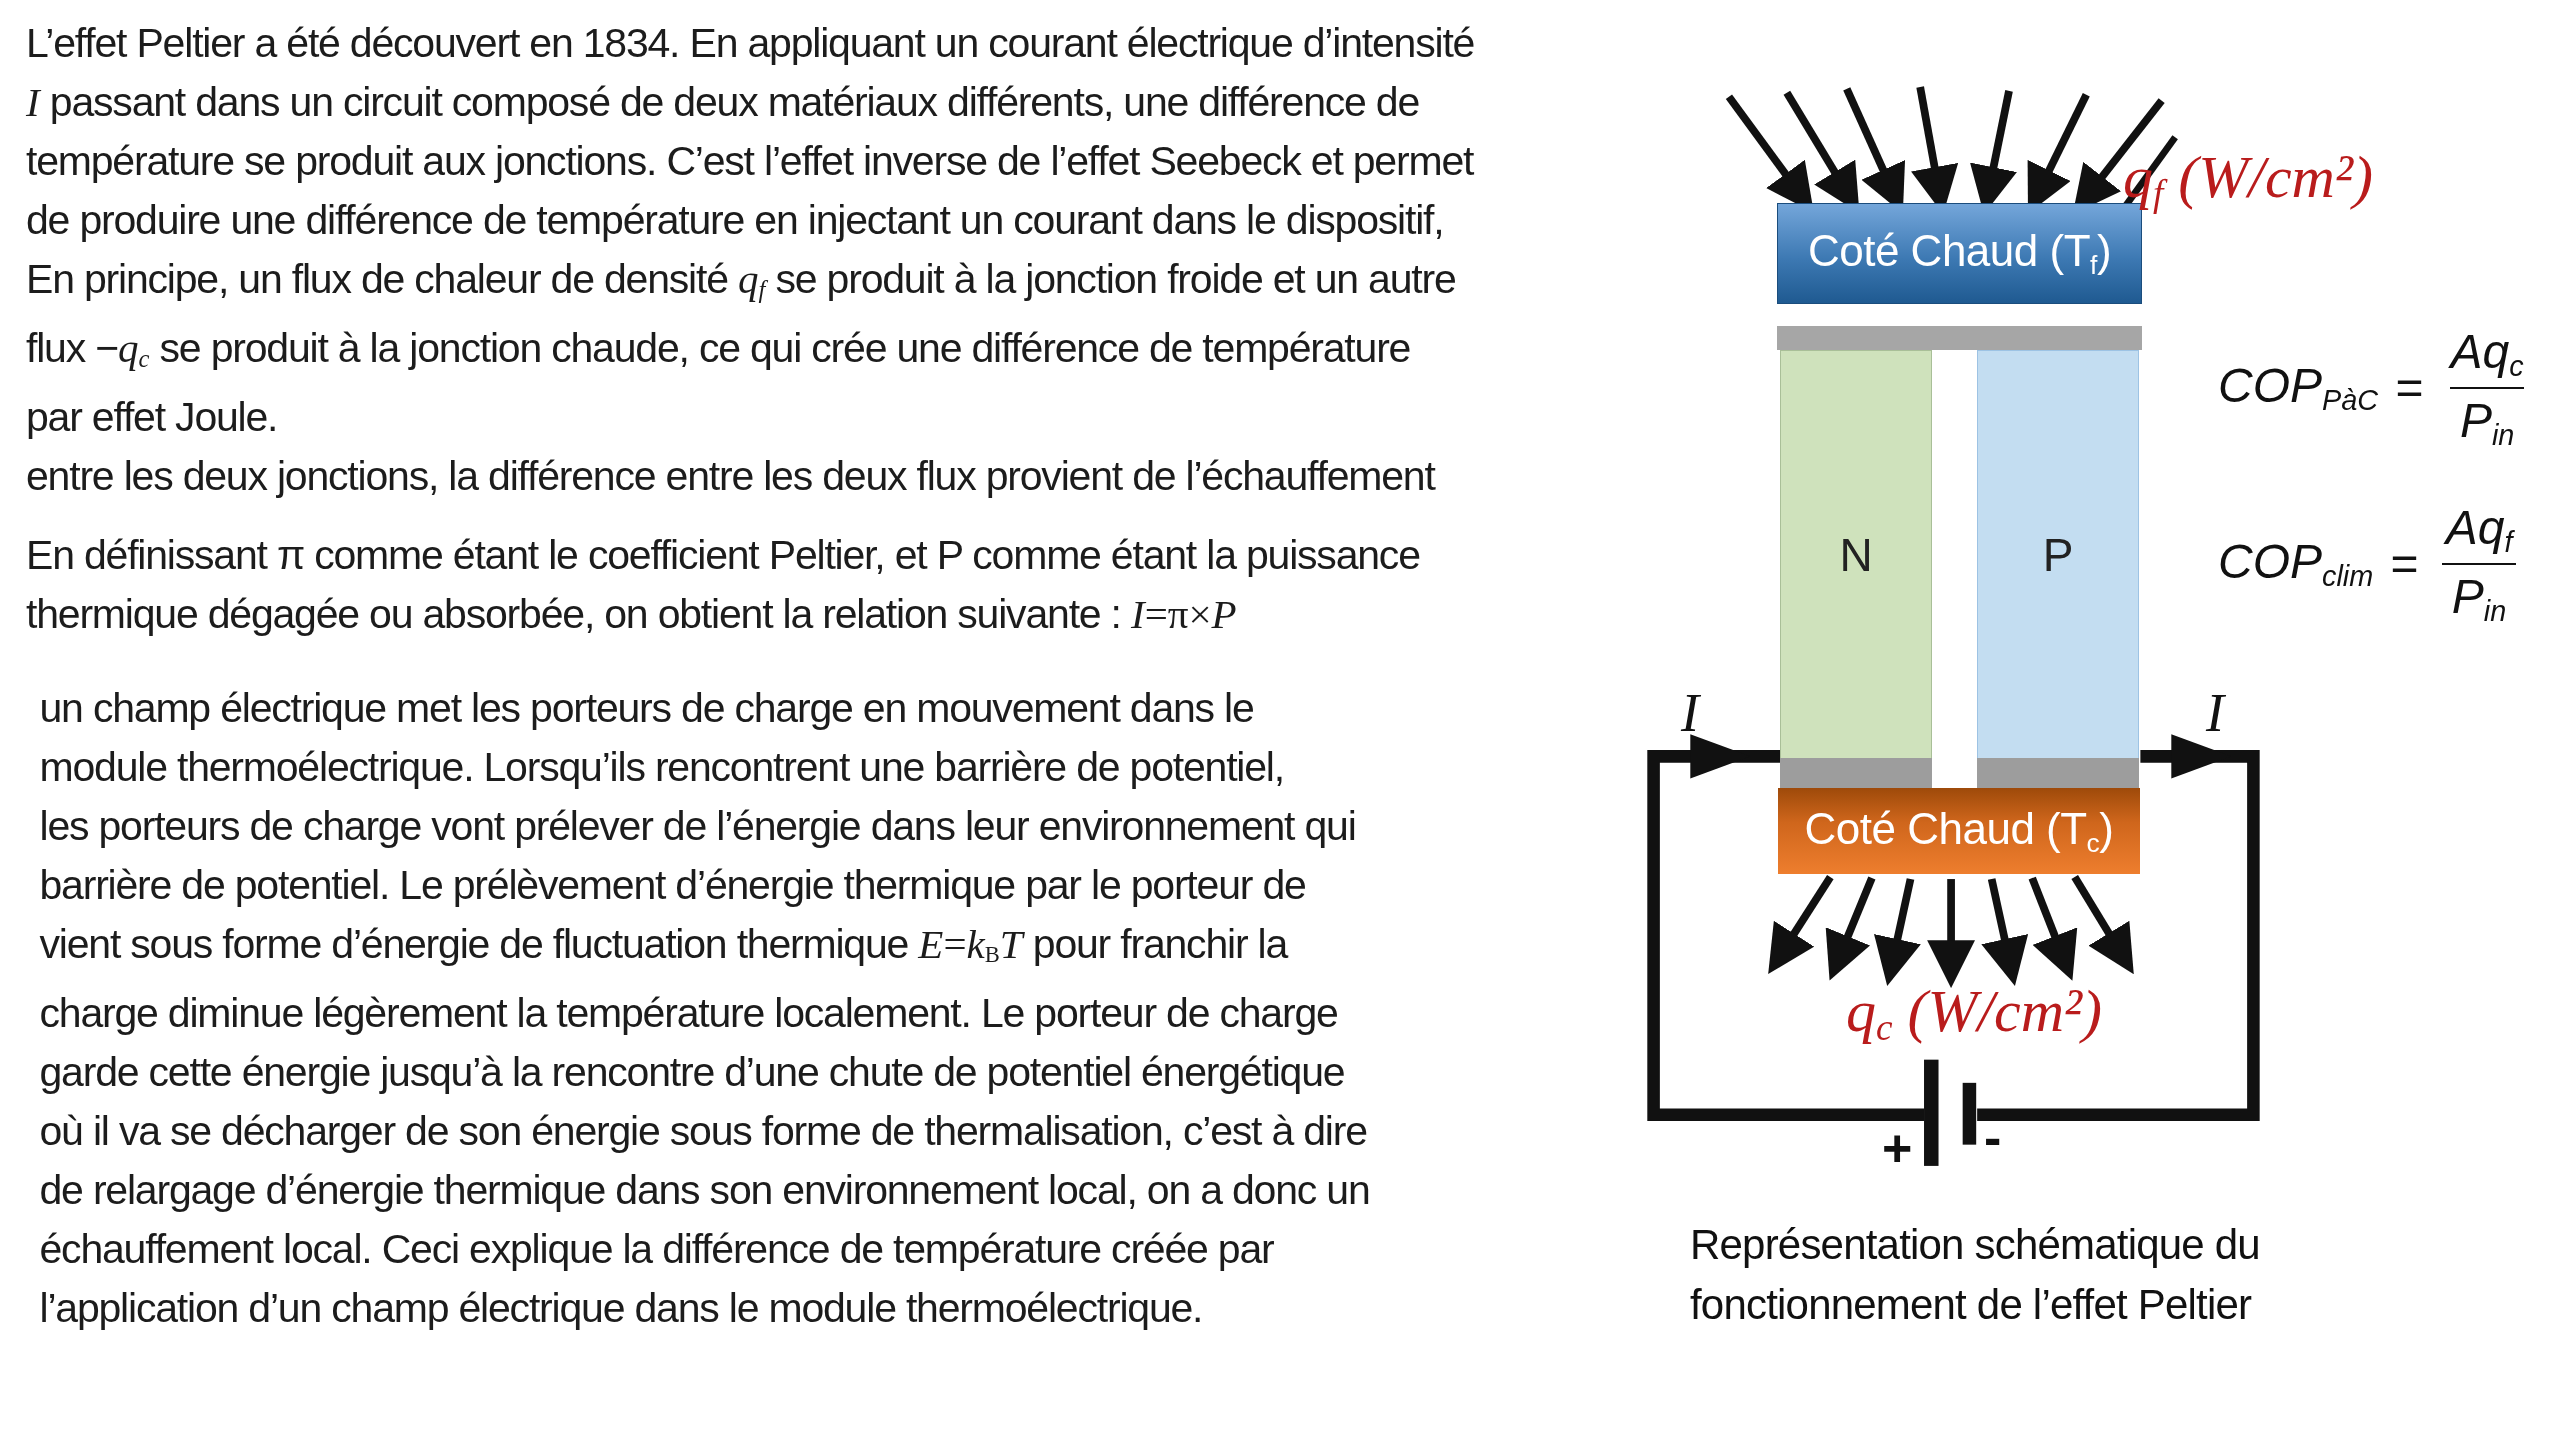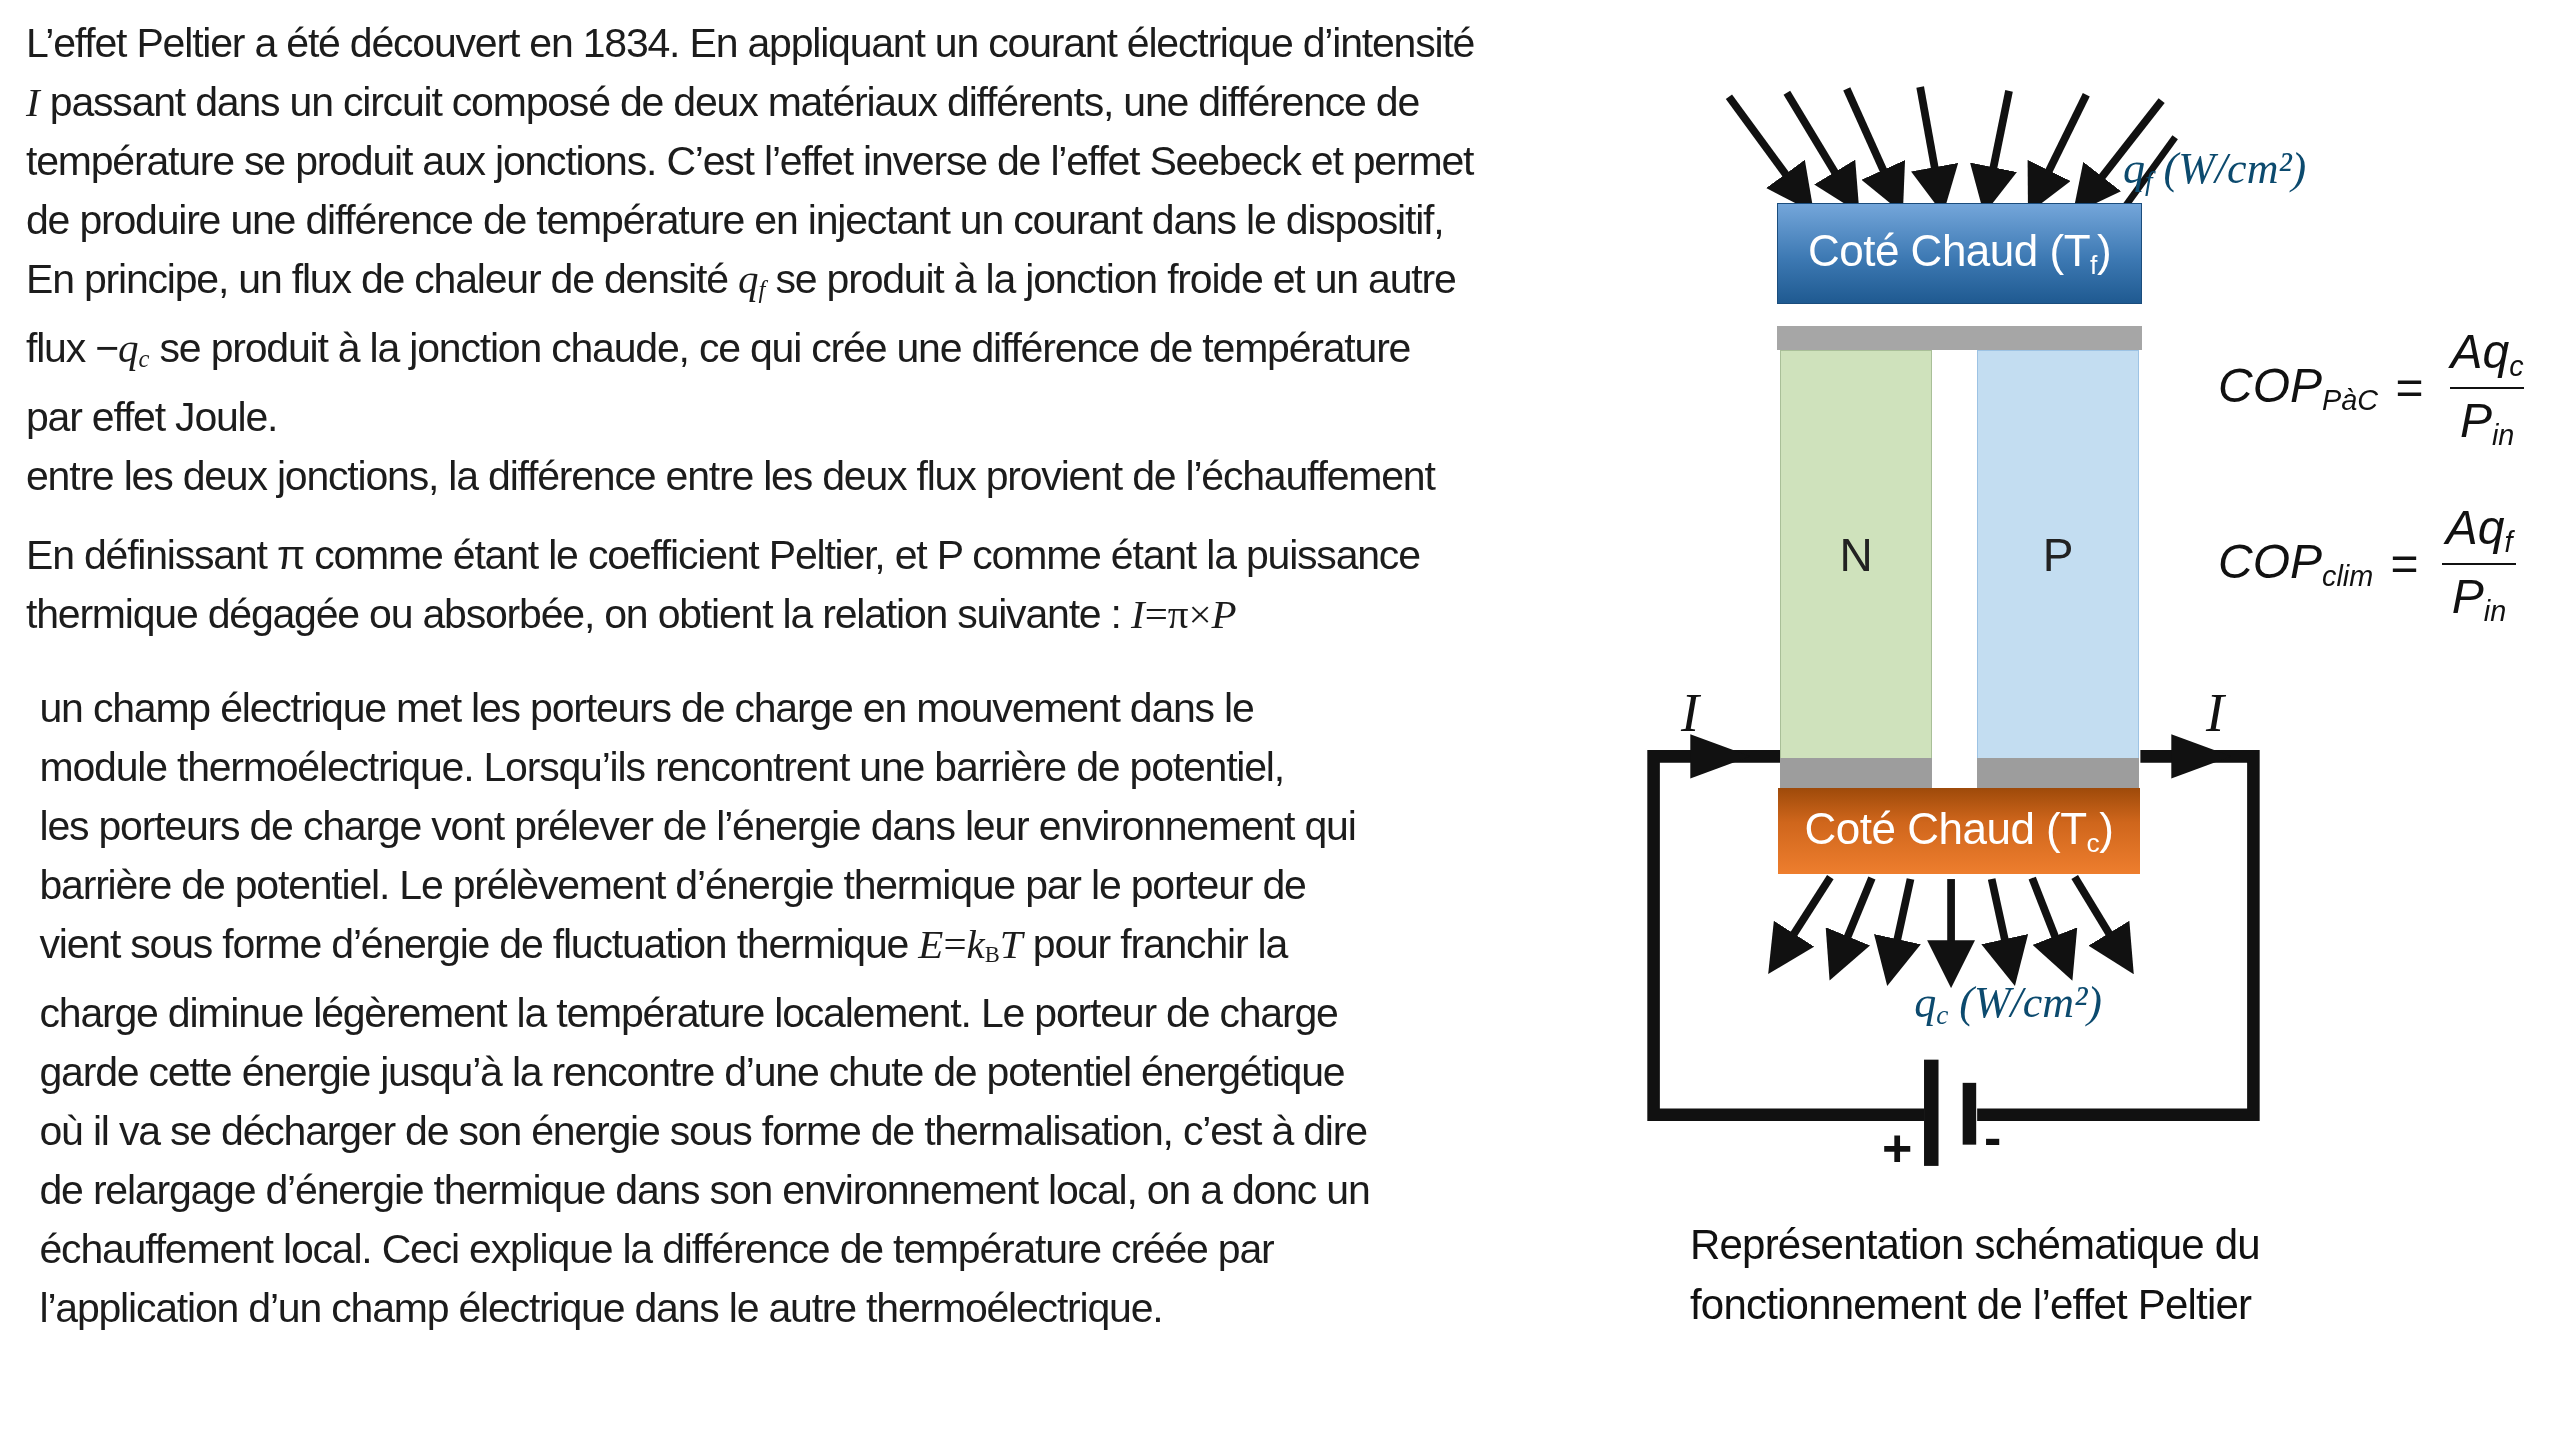--- a/index.html
+++ b/index.html
@@ -30,21 +30,21 @@
     display:flex;align-items:center;justify-content:center;font-size:46px;color:#222}
   #p-pillar{left:1977px;top:350px;width:162px;height:409px;background:#c3ddf1;border:1px solid #9dc3e4;
     display:flex;align-items:center;justify-content:center;font-size:46px;color:#222}
   #connector-left{left:1780px;top:758px;width:152px;height:30px;background:#9d9d9d}
   #connector-right{left:1977px;top:758px;width:162px;height:30px;background:#9d9d9d}
   #hot-plate{left:1778px;top:788px;width:362px;height:86px;
     background:linear-gradient(180deg,#9e4a0a 0%,#cf661c 40%,#ee7e2e 100%)}
 
   
   .mathlab{position:absolute;font-family:"Liberation Serif",serif;font-style:italic;
-    font-size:44px;color:#0c4a6e;white-space:pre}
+    font-size:60px;color:#b91c1c;white-space:pre}
   .mathlab sub{font-size:0.62em;font-style:italic;vertical-align:-0.25em}
   .ilab{position:absolute;font-family:"Liberation Serif",serif;font-style:italic;
     font-size:54px;color:#111}
   .batlab{position:absolute;font-family:"Liberation Sans",sans-serif;font-weight:700;
     font-size:52px;color:#111}
 
   
   .formula{position:absolute;display:flex;align-items:center;
     font-family:Liberation Sans, sans-serif;font-style:italic;font-size:48px;color:#111}
   .formula sub{font-size:0.60em;font-style:italic;vertical-align:-0.28em}
@@ -81,21 +81,21 @@
       <div class="tline"><span>un champ électrique met les porteurs de charge en mouvement dans le</span></div>
       <div class="tline"><span>module thermoélectrique. Lorsqu’ils rencontrent une barrière de potentiel,</span></div>
       <div class="tline"><span>les porteurs de charge vont prélever de l’énergie dans leur environnement qui</span></div>
       <div class="tline"><span>barrière de potentiel. Le prélèvement d’énergie thermique par le porteur de</span></div>
       <div class="tline"><span>vient sous forme d’énergie de fluctuation thermique </span><span class="seg-mi">E</span><span class="seg-ms">=</span><span class="seg-mi">k</span><span class="seg-subr">B</span><span class="seg-mi">T</span><span> pour franchir la</span></div>
       <div class="tline"><span>charge diminue légèrement la température localement. Le porteur de charge</span></div>
       <div class="tline"><span>garde cette énergie jusqu’à la rencontre d’une chute de potentiel énergétique</span></div>
       <div class="tline"><span>où il va se décharger de son énergie sous forme de thermalisation, c’est à dire</span></div>
       <div class="tline"><span>de relargage d’énergie thermique dans son environnement local, on a donc un</span></div>
       <div class="tline"><span>échauffement local. Ceci explique la différence de température créée par</span></div>
-      <div class="tline"><span>l’application d’un champ électrique dans le autre thermoélectrique.</span></div>
+      <div class="tline"><span>l’application d’un champ électrique dans le module thermoélectrique.</span></div>
     </div>
   </div>
 
 <svg width="2576" height="1449" viewBox="0 0 2667 1500">
   <defs>
     <marker id="ah" viewBox="0 0 10 10" refX="8" refY="5" markerWidth="6.2" markerHeight="6.2" orient="auto-start-reverse">
       <path d="M0 0 L10 5 L0 10 z" fill="#111"></path>
     </marker>
   </defs>
 

